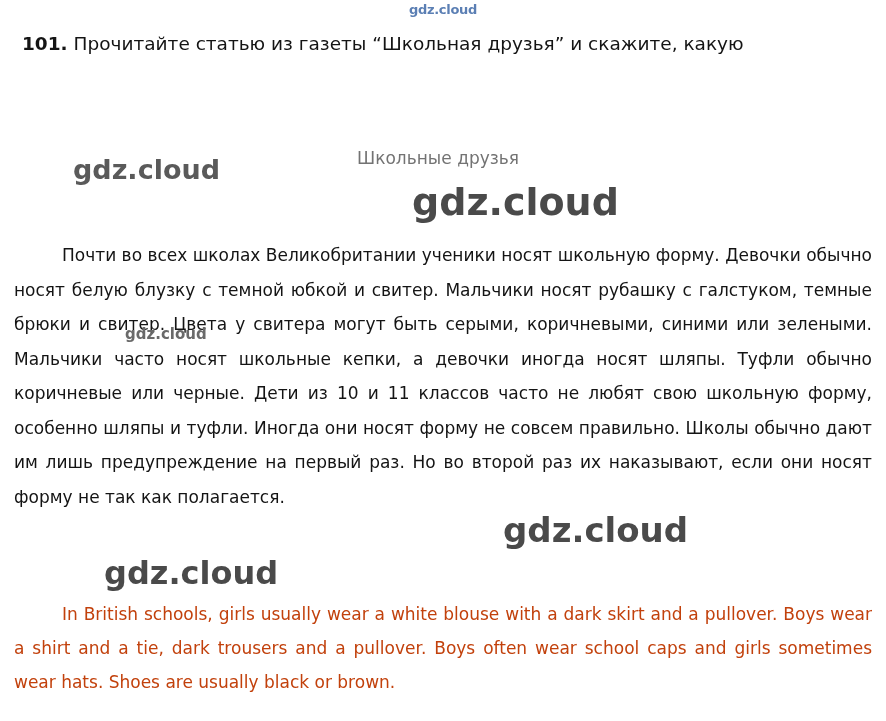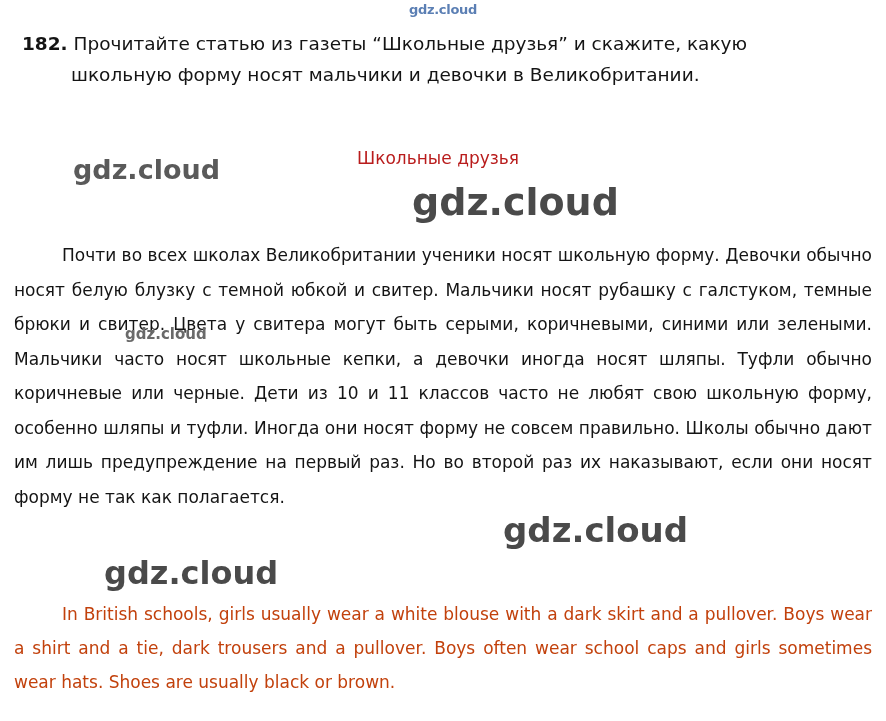--- a/index.html
+++ b/index.html
@@ -52,21 +52,21 @@
     display: block;
     padding-left: 49px;
   }
 
   
   .article-title {
     position: absolute;
     top: 148px;
     left: 357px;
     font-size: 17px;
-    color: #b91c1c;
+    color: #737373;
   }
 
   
   .sub-ru {
     position: absolute;
     top: 190px;
     left: 14px;
     font-size: 17px;
     color: #141414;
   }
@@ -122,23 +122,22 @@
   .wm-5 { top: 554px; left: 104px; font-size: 32px; color: #4a4a4a; }
 </style>
 </head>
 <body>
 
 <div class="page">
 
   <div class="wm-top">gdz.cloud</div>
 
   <div class="task">
-    <span class="num">182.</span>
-    <span>Прочитайте статью из газеты “Школьные друзья” и скажите, какую</span>
-    <span class="line2">школьную форму носят мальчики и девочки в Великобритании.</span>
+    <span class="num">101.</span>
+    <span>Прочитайте статью из газеты “Школьная друзья” и скажите, какую</span>
   </div>
 
   <div class="article-title">Школьные друзья</div>
 
 
   <div class="body-ru"><span class="indent"></span><span>Почти во всех школах Великобритании ученики носят школьную форму. Девочки обычно носят белую блузку с темной юбкой и свитер. Мальчики носят рубашку с галстуком, темные брюки и свитер. Цвета у свитера могут быть серыми, коричневыми, синими или зелеными. Мальчики часто носят школьные кепки, а девочки иногда носят шляпы. Туфли обычно коричневые или черные. Дети из 10 и 11 классов часто не любят свою школьную форму, особенно шляпы и туфли. Иногда они носят форму не совсем правильно. Школы обычно дают им лишь предупреждение на первый раз. Но во второй раз их наказывают, если они носят форму не так как полагается.</span></div>
 
   <div class="body-en"><span class="indent"></span><span>In British schools, girls usually wear a white blouse with a dark skirt and a pullover. Boys wear a shirt and a tie, dark trousers and a pullover. Boys often wear school caps and girls sometimes wear hats. Shoes are usually black or brown.</span></div>
 
   <div class="wm wm-1">gdz.cloud</div>

